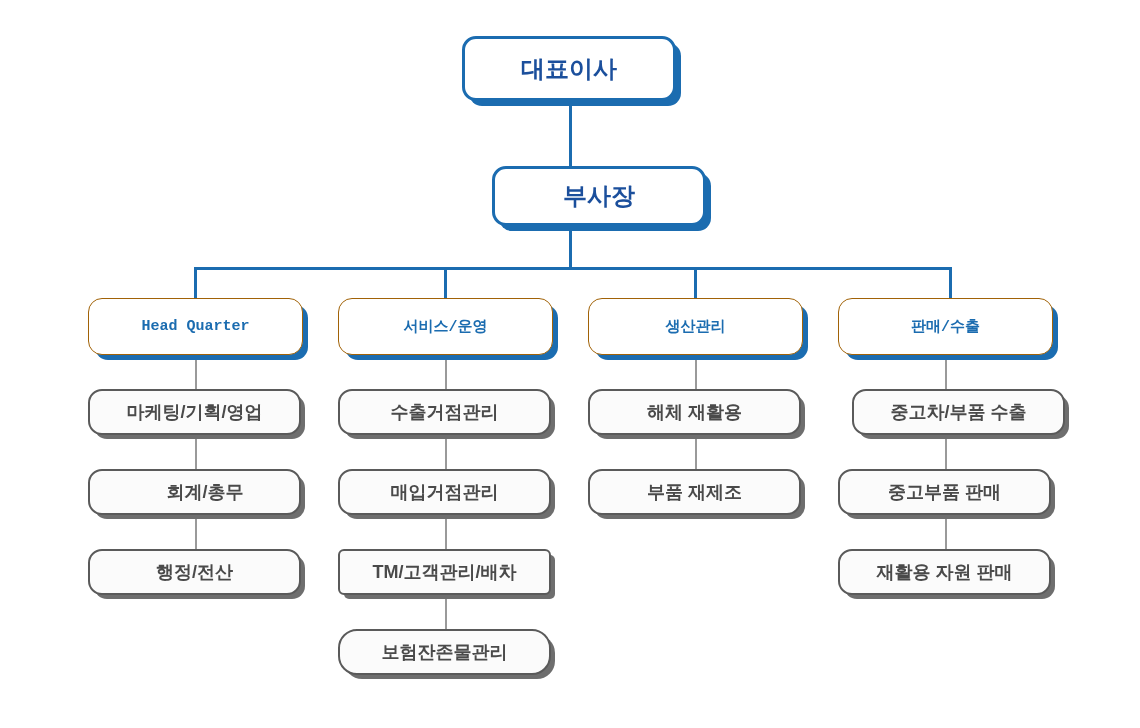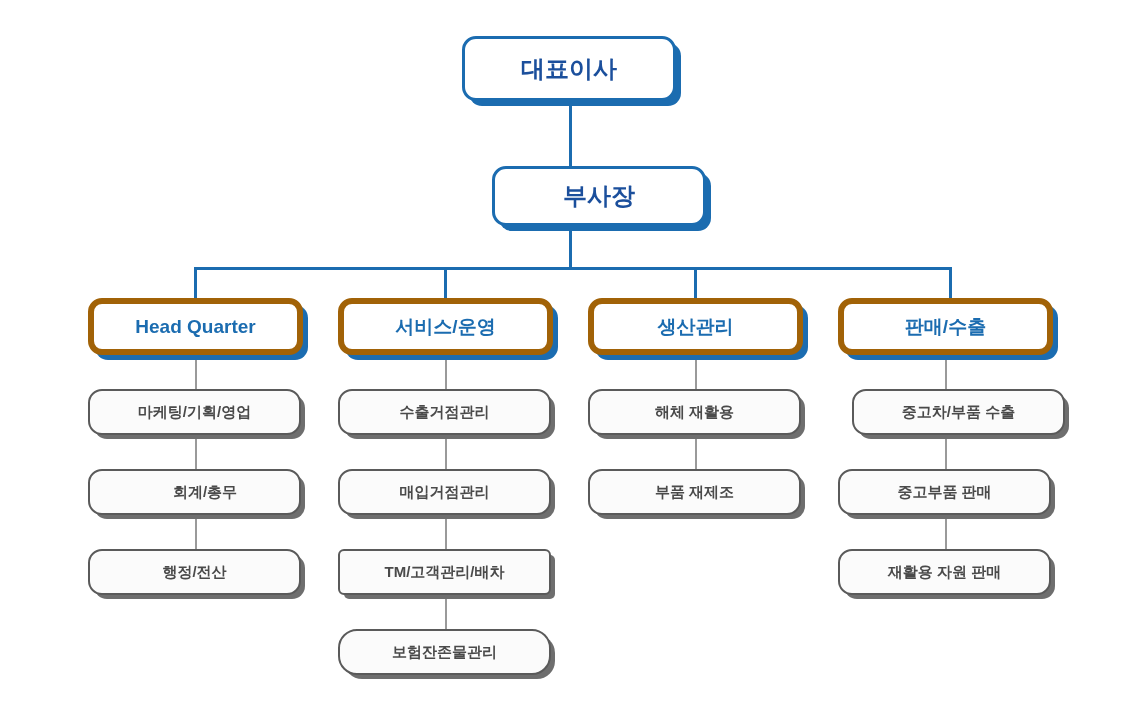--- a/index.html
+++ b/index.html
@@ -46,34 +46,35 @@
     border: 3px solid #1b6cb0;
     color: #1b4f9c;
     font-weight: bold;
     font-size: 24px;
     border-radius: 14px;
     box-shadow: 6px 6px 0 -1px #1b6cb0;
   }
 
   
   .node-blue-div {
-    border: 6px solid #a16207;
+    border: 1px solid #a16207;
     color: #1b6cb0;
     font-weight: bold;
-    font-size: 19px;
+    font-size: 15px;
     border-radius: 14px;
     box-shadow: 6px 6px 0 -1px #1b6cb0;
+    font-family: Liberation Mono, monospace;
   }
 
   
   .node-gray {
     border: 2px solid #5a5a5a;
     color: #4a4a4a;
     font-weight: bold;
-    font-size: 15px;
+    font-size: 18px;
     border-radius: 14px;
     background: #fbfbfb;
     box-shadow: 5px 5px 0 -1px #6e6e6e;
   }
 </style>
 </head>
 <body>
 
 <div id="org-chart">
 

